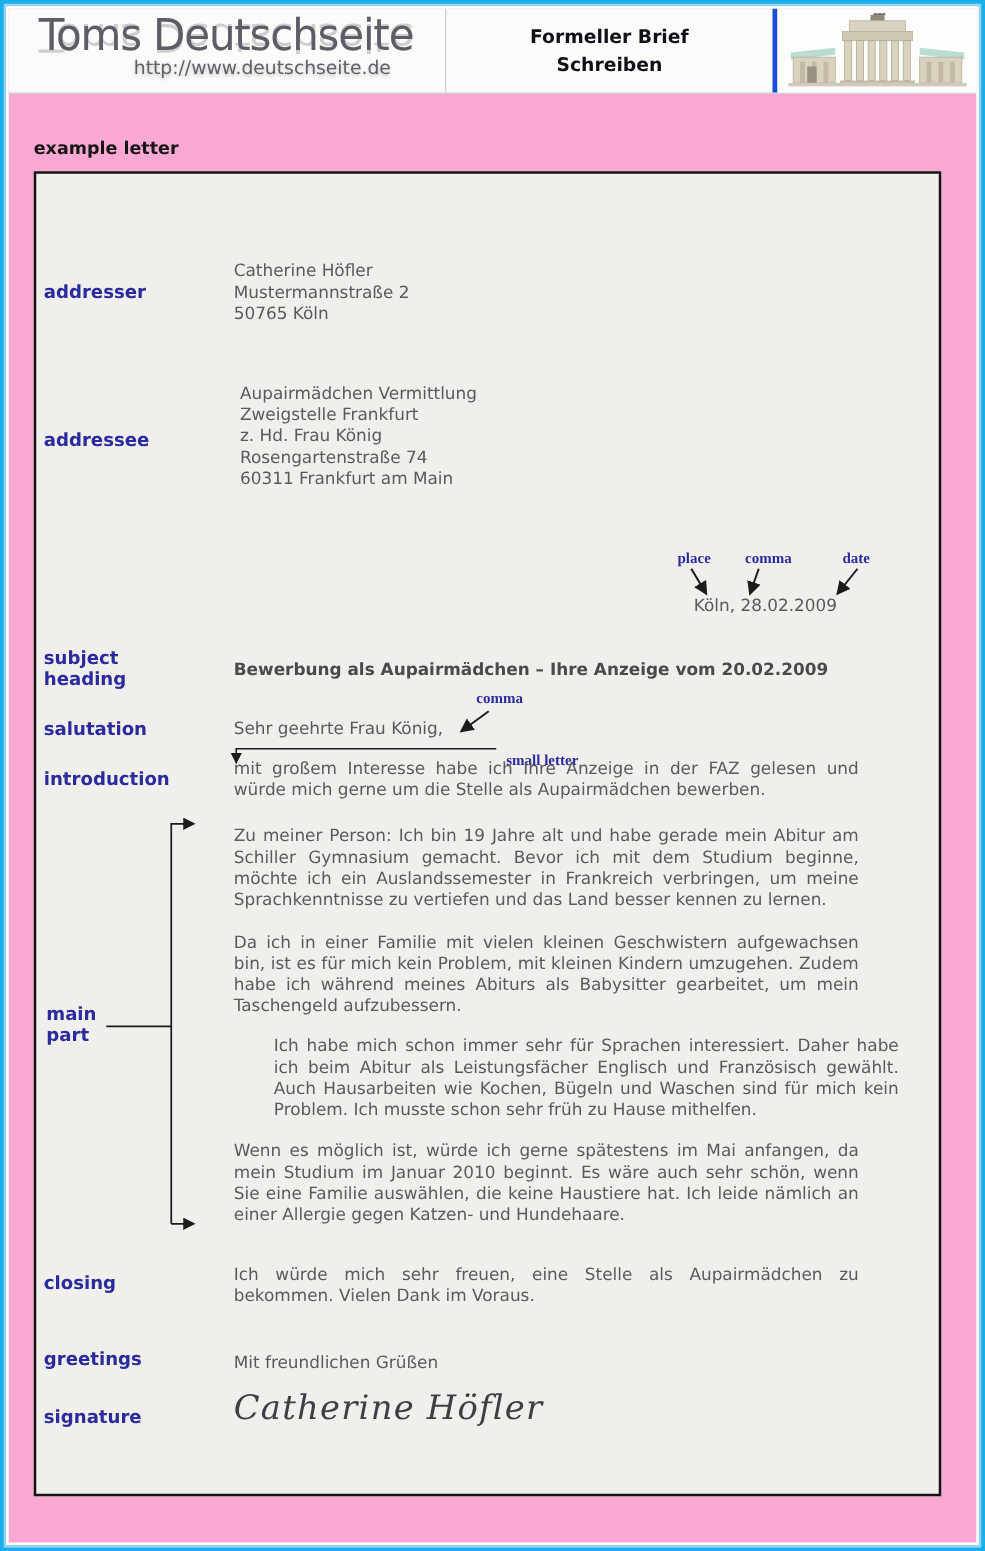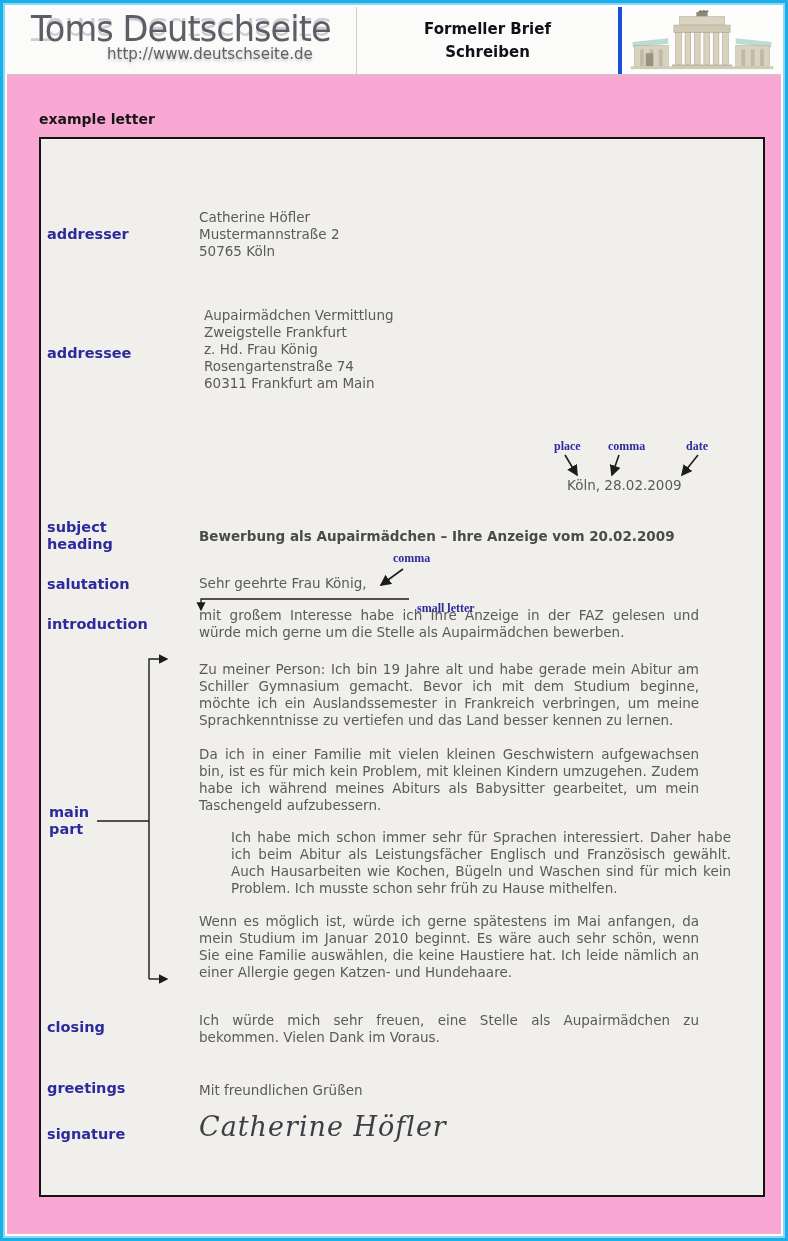--- a/index.html
+++ b/index.html
@@ -49,21 +49,21 @@
     width: 265px; border-right: 4px solid #1d4ed8;
     display: flex; flex-direction: column; justify-content: center; align-items: center;
     font-weight: bold; font-size: 15px; color: #101018; line-height: 23px;
   }
   .img-cell {
     flex: 1; display: flex; align-items: center; justify-content: center;
     background: #fdfdfc;
   }
 
   
-  .main { padding: 36px 0 0 36px; }
+  .main { padding: 36px 0 0 24px; }
   .section-heading { font-size: 14px; font-weight: bold; color: #161616; margin-bottom: 10px; }
 
   .letter-box {
     position: relative;
     width: 726px; height: 1060px;
     border: 2px solid #131313;
     background: #f1efec;
   }
 
   .abs { position: absolute; }

